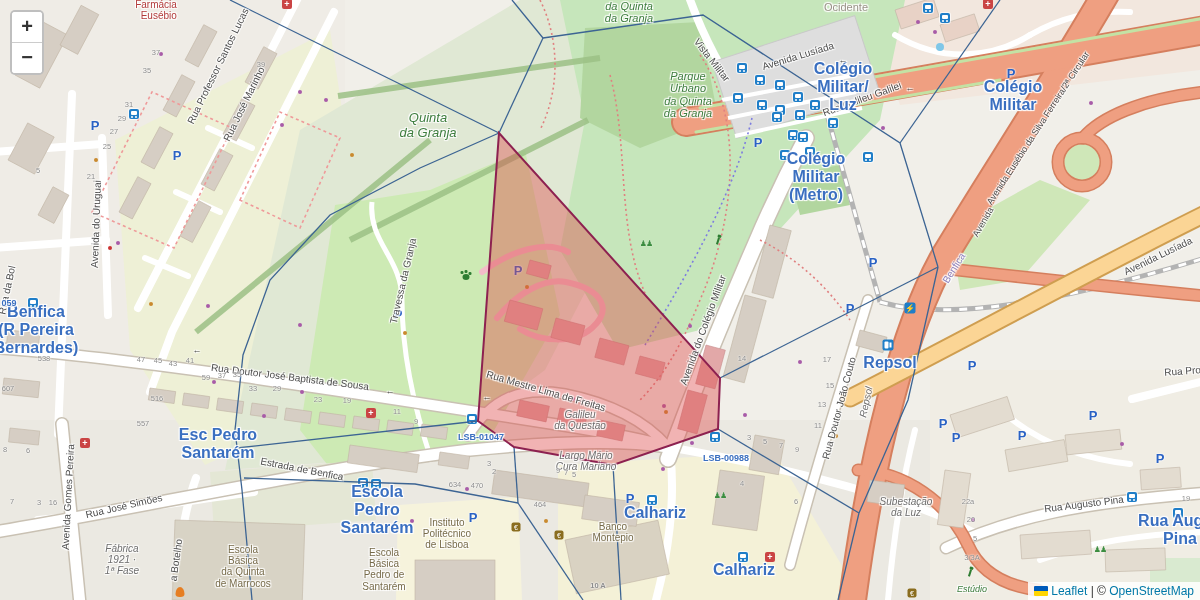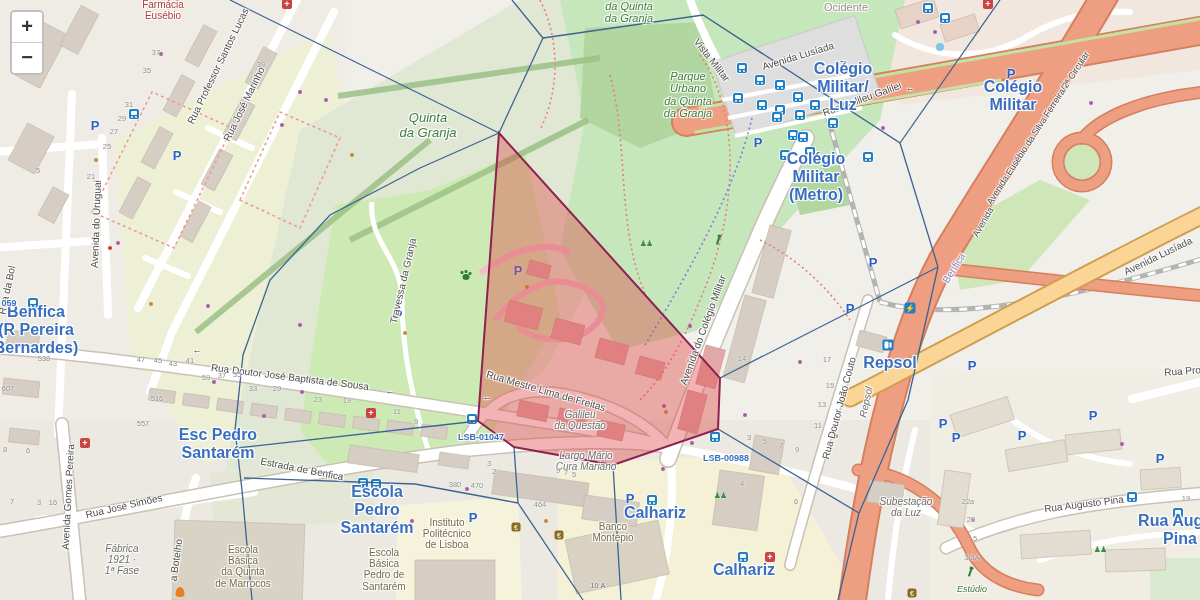--- a/index.html
+++ b/index.html
@@ -444,21 +444,21 @@
       <div class="lbl ps" style="left: 384px; top: 569px; transform: translate(-50%, -50%) rotate(0deg);">Escola
 Básica
 Pedro de
 Santarém</div>
       <div class="lbl ps" style="left: 447px; top: 534px; transform: translate(-50%, -50%) rotate(0deg);">Instituto
 Politécnico
 de Lisboa</div>
       <div class="lbl ps" style="left: 613px; top: 532px; transform: translate(-50%, -50%) rotate(0deg);">Banco
 Montepio</div>
       <div class="lbl rl" style="left: 954px; top: 268px; transform: translate(-50%, -50%) rotate(-58deg);">Benfica</div>
-      <div class="lbl pr" style="left: 163px; top: 10px; transform: translate(-50%, -50%) rotate(0deg);">Farmácia
+      <div class="lbl pr" style="left: 156px; top: 10px; transform: translate(-50%, -50%) rotate(0deg); text-align: right;">Farmácia
 Eusébio</div>
       <div class="lbl ar" style="left: 197px; top: 350px; transform: translate(-50%, -50%) rotate(0deg);">←</div>
       <div class="lbl ar" style="left: 390px; top: 391px; transform: translate(-50%, -50%) rotate(0deg);">←</div>
       <div class="lbl ar" style="left: 487px; top: 397px; transform: translate(-50%, -50%) rotate(0deg);">←</div>
       <div class="lbl ar" style="left: 843px; top: 60px; transform: translate(-50%, -50%) rotate(0deg);">←</div>
       <div class="lbl ar" style="left: 910px; top: 88px; transform: translate(-50%, -50%) rotate(0deg);">←</div>
       <div class="hn" style="left: 156px; top: 52px; transform: translate(-50%, -50%);">37</div>
       <div class="hn" style="left: 147px; top: 70px; transform: translate(-50%, -50%);">35</div>
       <div class="hn" style="left: 129px; top: 104px; transform: translate(-50%, -50%);">31</div>
       <div class="hn" style="left: 122px; top: 118px; transform: translate(-50%, -50%);">29</div>
@@ -477,21 +477,21 @@
       <div class="hn" style="left: 222px; top: 375px; transform: translate(-50%, -50%);">37</div>
       <div class="hn" style="left: 237px; top: 374px; transform: translate(-50%, -50%);">35</div>
       <div class="hn" style="left: 253px; top: 388px; transform: translate(-50%, -50%);">33</div>
       <div class="hn" style="left: 277px; top: 388px; transform: translate(-50%, -50%);">29</div>
       <div class="hn" style="left: 318px; top: 399px; transform: translate(-50%, -50%);">23</div>
       <div class="hn" style="left: 347px; top: 400px; transform: translate(-50%, -50%);">19</div>
       <div class="hn" style="left: 397px; top: 411px; transform: translate(-50%, -50%);">11</div>
       <div class="hn" style="left: 416px; top: 421px; transform: translate(-50%, -50%);">9</div>
       <div class="hn" style="left: 157px; top: 398px; transform: translate(-50%, -50%);">516</div>
       <div class="hn" style="left: 143px; top: 423px; transform: translate(-50%, -50%);">557</div>
-      <div class="hn" style="left: 455px; top: 484px; transform: translate(-50%, -50%);">380</div>
+      <div class="hn" style="left: 455px; top: 484px; transform: translate(-50%, -50%);">634</div>
       <div class="hn" style="left: 477px; top: 485px; transform: translate(-50%, -50%);">470</div>
       <div class="hn" style="left: 540px; top: 504px; transform: translate(-50%, -50%);">464</div>
       <div class="hn" style="left: 5px; top: 449px; transform: translate(-50%, -50%);">8</div>
       <div class="hn" style="left: 28px; top: 450px; transform: translate(-50%, -50%);">6</div>
       <div class="hn" style="left: 12px; top: 501px; transform: translate(-50%, -50%);">7</div>
       <div class="hn" style="left: 39px; top: 502px; transform: translate(-50%, -50%);">3</div>
       <div class="hn" style="left: 53px; top: 502px; transform: translate(-50%, -50%);">16</div>
       <div class="hn" style="left: 742px; top: 358px; transform: translate(-50%, -50%);">14</div>
       <div class="hn" style="left: 827px; top: 359px; transform: translate(-50%, -50%);">17</div>
       <div class="hn" style="left: 830px; top: 385px; transform: translate(-50%, -50%);">15</div>
@@ -514,13 +514,16 @@
       <div class="hn" style="left: 558px; top: 470px; transform: translate(-50%, -50%);">9</div>
       <div class="hn" style="left: 566px; top: 472px; transform: translate(-50%, -50%);">7</div>
       <div class="hn" style="left: 574px; top: 474px; transform: translate(-50%, -50%);">5</div>
     </div>
 
   <div class="zoomctl">
     <a>+</a>
     <a>−</a>
   </div>
 
+  <div class="attrib">
+    <span class="flag"></span><a>Leaflet</a><span> | </span><span>© </span><a>OpenStreetMap</a>
+  </div>
 </div>
 
 </body></html>

